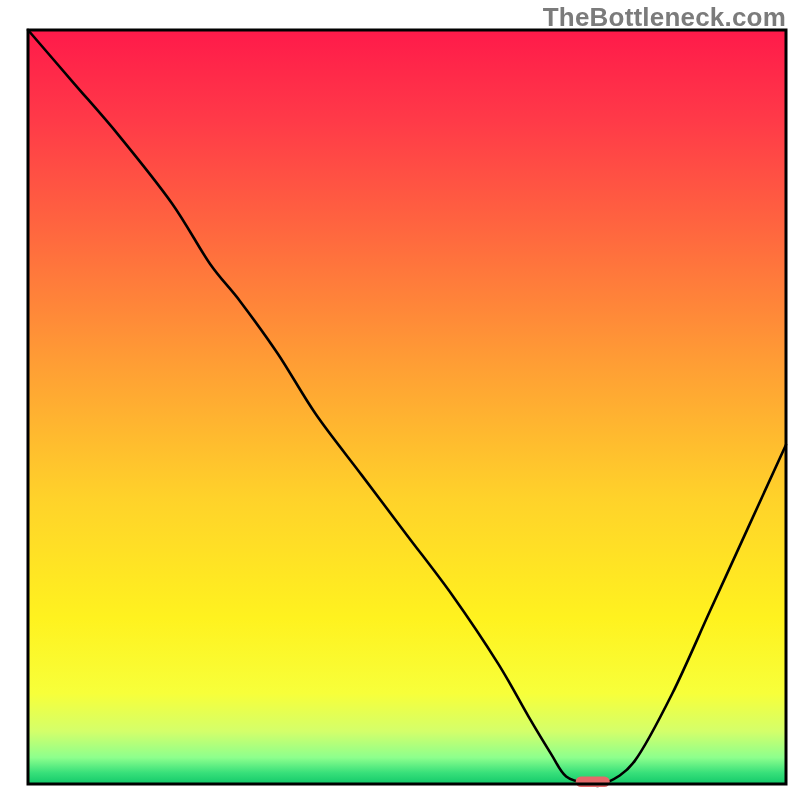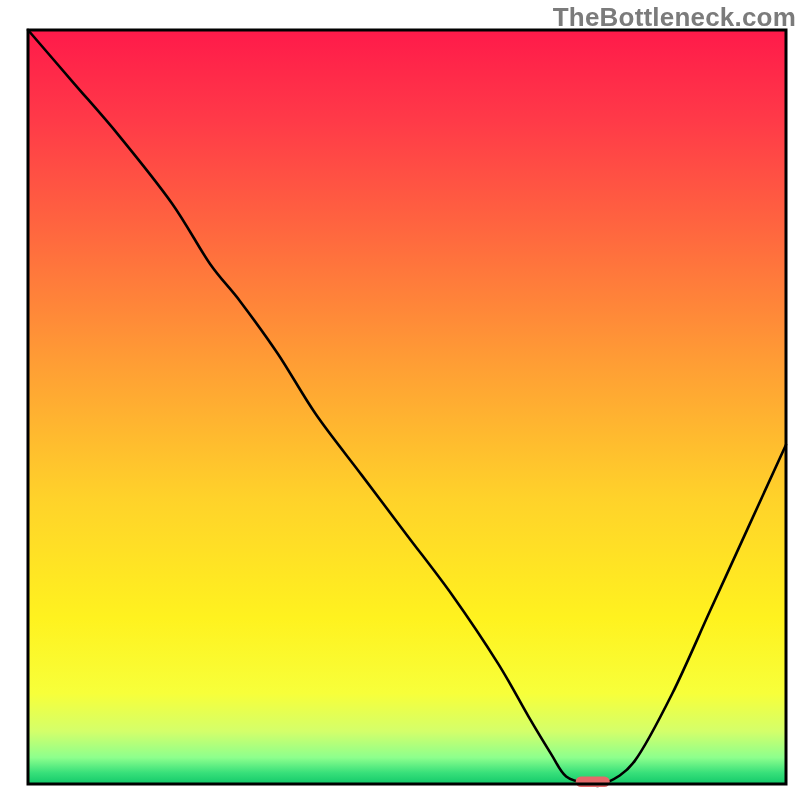--- a/index.html
+++ b/index.html
@@ -11,21 +11,21 @@
     overflow: hidden;
   }
   .wrap {
     position: relative;
     width: 800px;
     height: 800px;
   }
   .watermark {
     position: absolute;
     top: 2px;
-    right: 4px;
+    right: 14px;
     font-family: Arial, Helvetica, sans-serif;
     font-size: 26px;
     font-weight: 600;
     color: #7b7b7b;
     letter-spacing: 0.2px;
     z-index: 5;
   }
   svg {
     position: absolute;
     top: 0;

